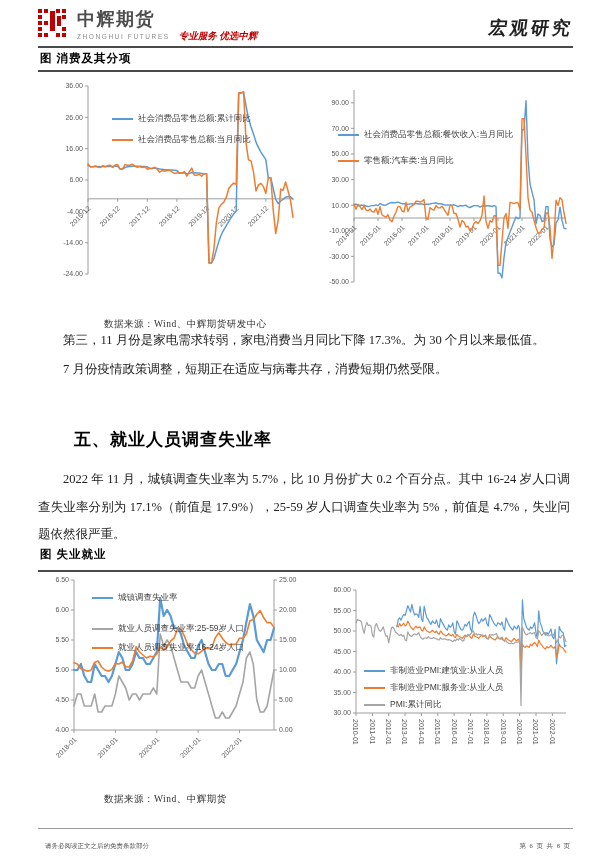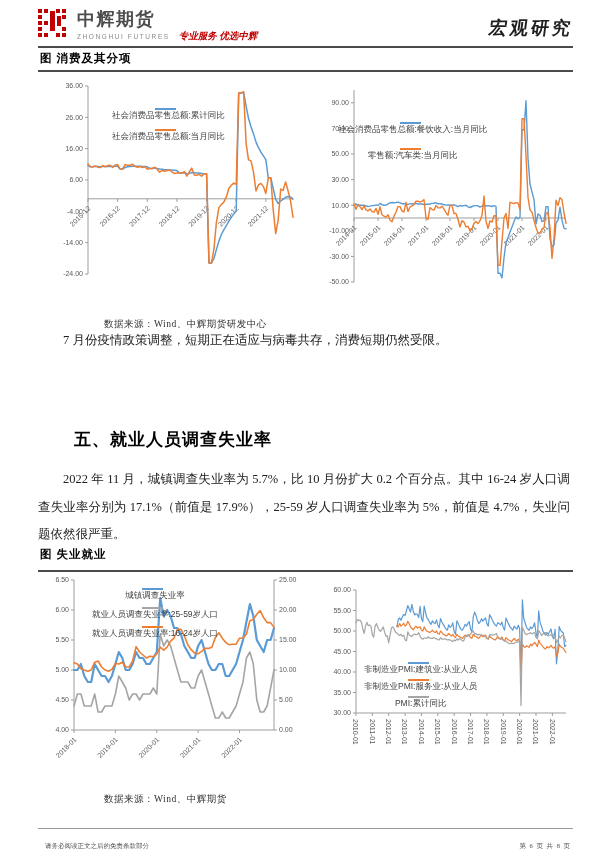--- a/index.html
+++ b/index.html
@@ -22,21 +22,21 @@
   .body-text{position:absolute;left:38px;width:532px;font-size:12.5px;line-height:29px;
              text-align:justify;color:#222;}
   .body-text p{margin:0;text-indent:2em;}
   .section-title{position:absolute;left:74px;font-size:17px;font-weight:bold;color:#000;letter-spacing:1px;}
   .footer-left{position:absolute;left:45px;top:842px;font-size:6.5px;color:#4f4f4f;}
   .footer-right{position:absolute;right:36px;top:842px;font-size:6.5px;color:#4f4f4f;letter-spacing:1px;}
   
   .chart{position:absolute;font-family:"Liberation Sans",sans-serif;}
   .chart svg{display:block;}
   .legend{position:absolute;display:flex;flex-direction:column;}
-  .legend .item{display:flex;align-items:center;white-space:nowrap;flex-direction:column;}
+  .legend .item{display:flex;align-items:center;white-space:nowrap;}
   .legend .swatch{display:inline-block;width:21px;height:2px;margin-right:5px;flex:none;}
   .legend .lab{font-size:8.5px;color:#404040;}
   #chart1{left:50px;top:76px;width:255px;height:222px;}
   #chart2{left:312px;top:76px;width:262px;height:222px;}
   #chart3{left:40px;top:576px;width:272px;height:210px;}
   #chart4{left:320px;top:576px;width:256px;height:212px;}
 </style>
 </head>
 <body>
 
@@ -175,20 +175,21 @@
         <div class="item" style="height: 26px;">
           <span class="swatch" style="background: rgb(237, 125, 49);"></span>
           <span class="lab">零售额:汽车类:当月同比</span>
         </div>
       </div>
     </div>
 
   <div class="source" style="top:306px;margin-top:12px;">数据来源：Wind、中辉期货研发中心</div>
 
   <div class="body-text" style="top:326px;">
+    <p>第三，11 月份是家电需求转弱，家电消费当月同比下降 17.3%。为 30 个月以来最低值。</p>
     <p>7 月份疫情政策调整，短期正在适应与病毒共存，消费短期仍然受限。</p>
   </div>
 
   <div class="section-title" style="top:428px;">五、就业人员调查失业率</div>
 
   <div class="body-text" style="top:466px;line-height:27.5px;">
     <p>2022 年 11 月，城镇调查失业率为 5.7%，比 10 月份扩大 0.2 个百分点。其中 16-24 岁人口调查失业率分别为 17.1%（前值是 17.9%），25-59 岁人口调查失业率为 5%，前值是 4.7%，失业问题依然很严重。</p>
   </div>
 
   <div class="fig-caption" style="top:547px;">图  失业就业</div>
@@ -235,21 +236,21 @@
         <text x="202.51724137931035" y="164" text-anchor="end" font-size="7" fill="#595959" font-family="&quot;Liberation Sans&quot;,sans-serif" transform="rotate(-45 202.51724137931035 164)">2022-01</text>
         <path d="M34.0 94.0L37.4 94.0L40.9 88.0L44.3 100.0L47.8 106.0L51.2 106.0L54.7 88.0L58.1 94.0L61.6 100.0L65.0 100.0L68.5 106.0L71.9 100.0L75.4 88.0L78.8 76.0L82.3 82.0L85.7 94.0L89.2 94.0L92.6 88.0L96.1 76.0L99.5 82.0L103.0 82.0L106.4 88.0L109.9 88.0L113.3 82.0L116.8 76.0L120.2 22.0L123.7 40.0L127.1 34.0L130.6 40.0L134.0 52.0L137.4 52.0L140.9 58.0L144.3 70.0L147.8 76.0L151.2 82.0L154.7 82.0L158.1 70.0L161.6 64.0L165.0 76.0L168.5 88.0L171.9 94.0L175.4 94.0L178.8 88.0L182.3 88.0L185.7 100.0L189.2 100.0L192.6 94.0L196.1 88.0L199.5 76.0L203.0 64.0L206.4 46.0L209.9 28.0L213.3 40.0L216.8 64.0L220.2 70.0L223.7 76.0L227.1 64.0L230.6 64.0L234.0 52.0" fill="none" stroke="#5B9BD5" stroke-width="2.2" stroke-linejoin="round" stroke-linecap="round"></path>
         <path d="M34.0 130.0L37.4 118.0L40.9 118.0L44.3 130.0L47.8 130.0L51.2 130.0L54.7 118.0L58.1 136.0L61.6 136.0L65.0 130.0L68.5 130.0L71.9 130.0L75.4 118.0L78.8 100.0L82.3 106.0L85.7 112.0L89.2 124.0L92.6 118.0L96.1 118.0L99.5 124.0L103.0 118.0L106.4 118.0L109.9 118.0L113.3 112.0L116.8 118.0L120.2 58.0L123.7 70.0L127.1 64.0L130.6 70.0L134.0 82.0L137.4 94.0L140.9 106.0L144.3 106.0L147.8 106.0L151.2 112.0L154.7 112.0L158.1 100.0L161.6 94.0L165.0 106.0L168.5 118.0L171.9 130.0L175.4 142.0L178.8 142.0L182.3 136.0L185.7 142.0L189.2 142.0L192.6 136.0L196.1 130.0L199.5 118.0L203.0 106.0L206.4 82.0L209.9 76.0L213.3 88.0L216.8 124.0L220.2 136.0L223.7 136.0L227.1 130.0L230.6 112.0L234.0 94.0" fill="none" stroke="#A5A5A5" stroke-width="1.6" stroke-linejoin="round" stroke-linecap="round"></path>
         <path d="M34.0 86.8L37.4 88.0L40.9 92.8L44.3 94.0L47.8 95.2L51.2 94.0L54.7 86.2L58.1 85.0L61.6 91.0L65.0 94.0L68.5 95.2L71.9 93.4L75.4 87.4L78.8 88.0L82.3 86.2L85.7 91.0L89.2 91.0L92.6 85.0L96.1 70.6L99.5 76.0L103.0 79.0L106.4 82.0L109.9 80.2L113.3 80.8L116.8 77.8L120.2 71.2L123.7 74.2L127.1 71.2L130.6 65.2L134.0 62.2L137.4 53.2L140.9 53.2L144.3 59.8L147.8 68.8L151.2 73.6L154.7 77.2L158.1 77.8L161.6 75.4L165.0 72.4L168.5 72.4L171.9 71.2L175.4 61.6L178.8 56.8L182.3 62.2L185.7 66.4L189.2 68.8L192.6 68.2L196.1 68.2L199.5 62.2L203.0 62.2L206.4 58.0L209.9 44.8L213.3 43.6L216.8 38.2L220.2 34.6L223.7 41.8L227.1 46.6L230.6 46.6L234.0 51.4" fill="none" stroke="#ED7D31" stroke-width="1.6" stroke-linejoin="round" stroke-linecap="round"></path>
       </svg>
       <div class="legend" style="left: 52px; top: 12px;">
         <div class="item" style="height: 19px;">
           <span class="swatch" style="background: rgb(91, 155, 213);"></span>
           <span class="lab">城镇调查失业率</span>
         </div>
-        <div class="item" style="height: 19px;">
+        <div class="item" style="height: 19px; margin-top: 12px;">
           <span class="swatch" style="background: rgb(165, 165, 165);"></span>
           <span class="lab">就业人员调查失业率:25-59岁人口</span>
         </div>
         <div class="item" style="height: 19px;">
           <span class="swatch" style="background: rgb(237, 125, 49);"></span>
           <span class="lab">就业人员调查失业率:16-24岁人口</span>
         </div>
       </div>
     </div>
   <div id="chart4" class="chart">

